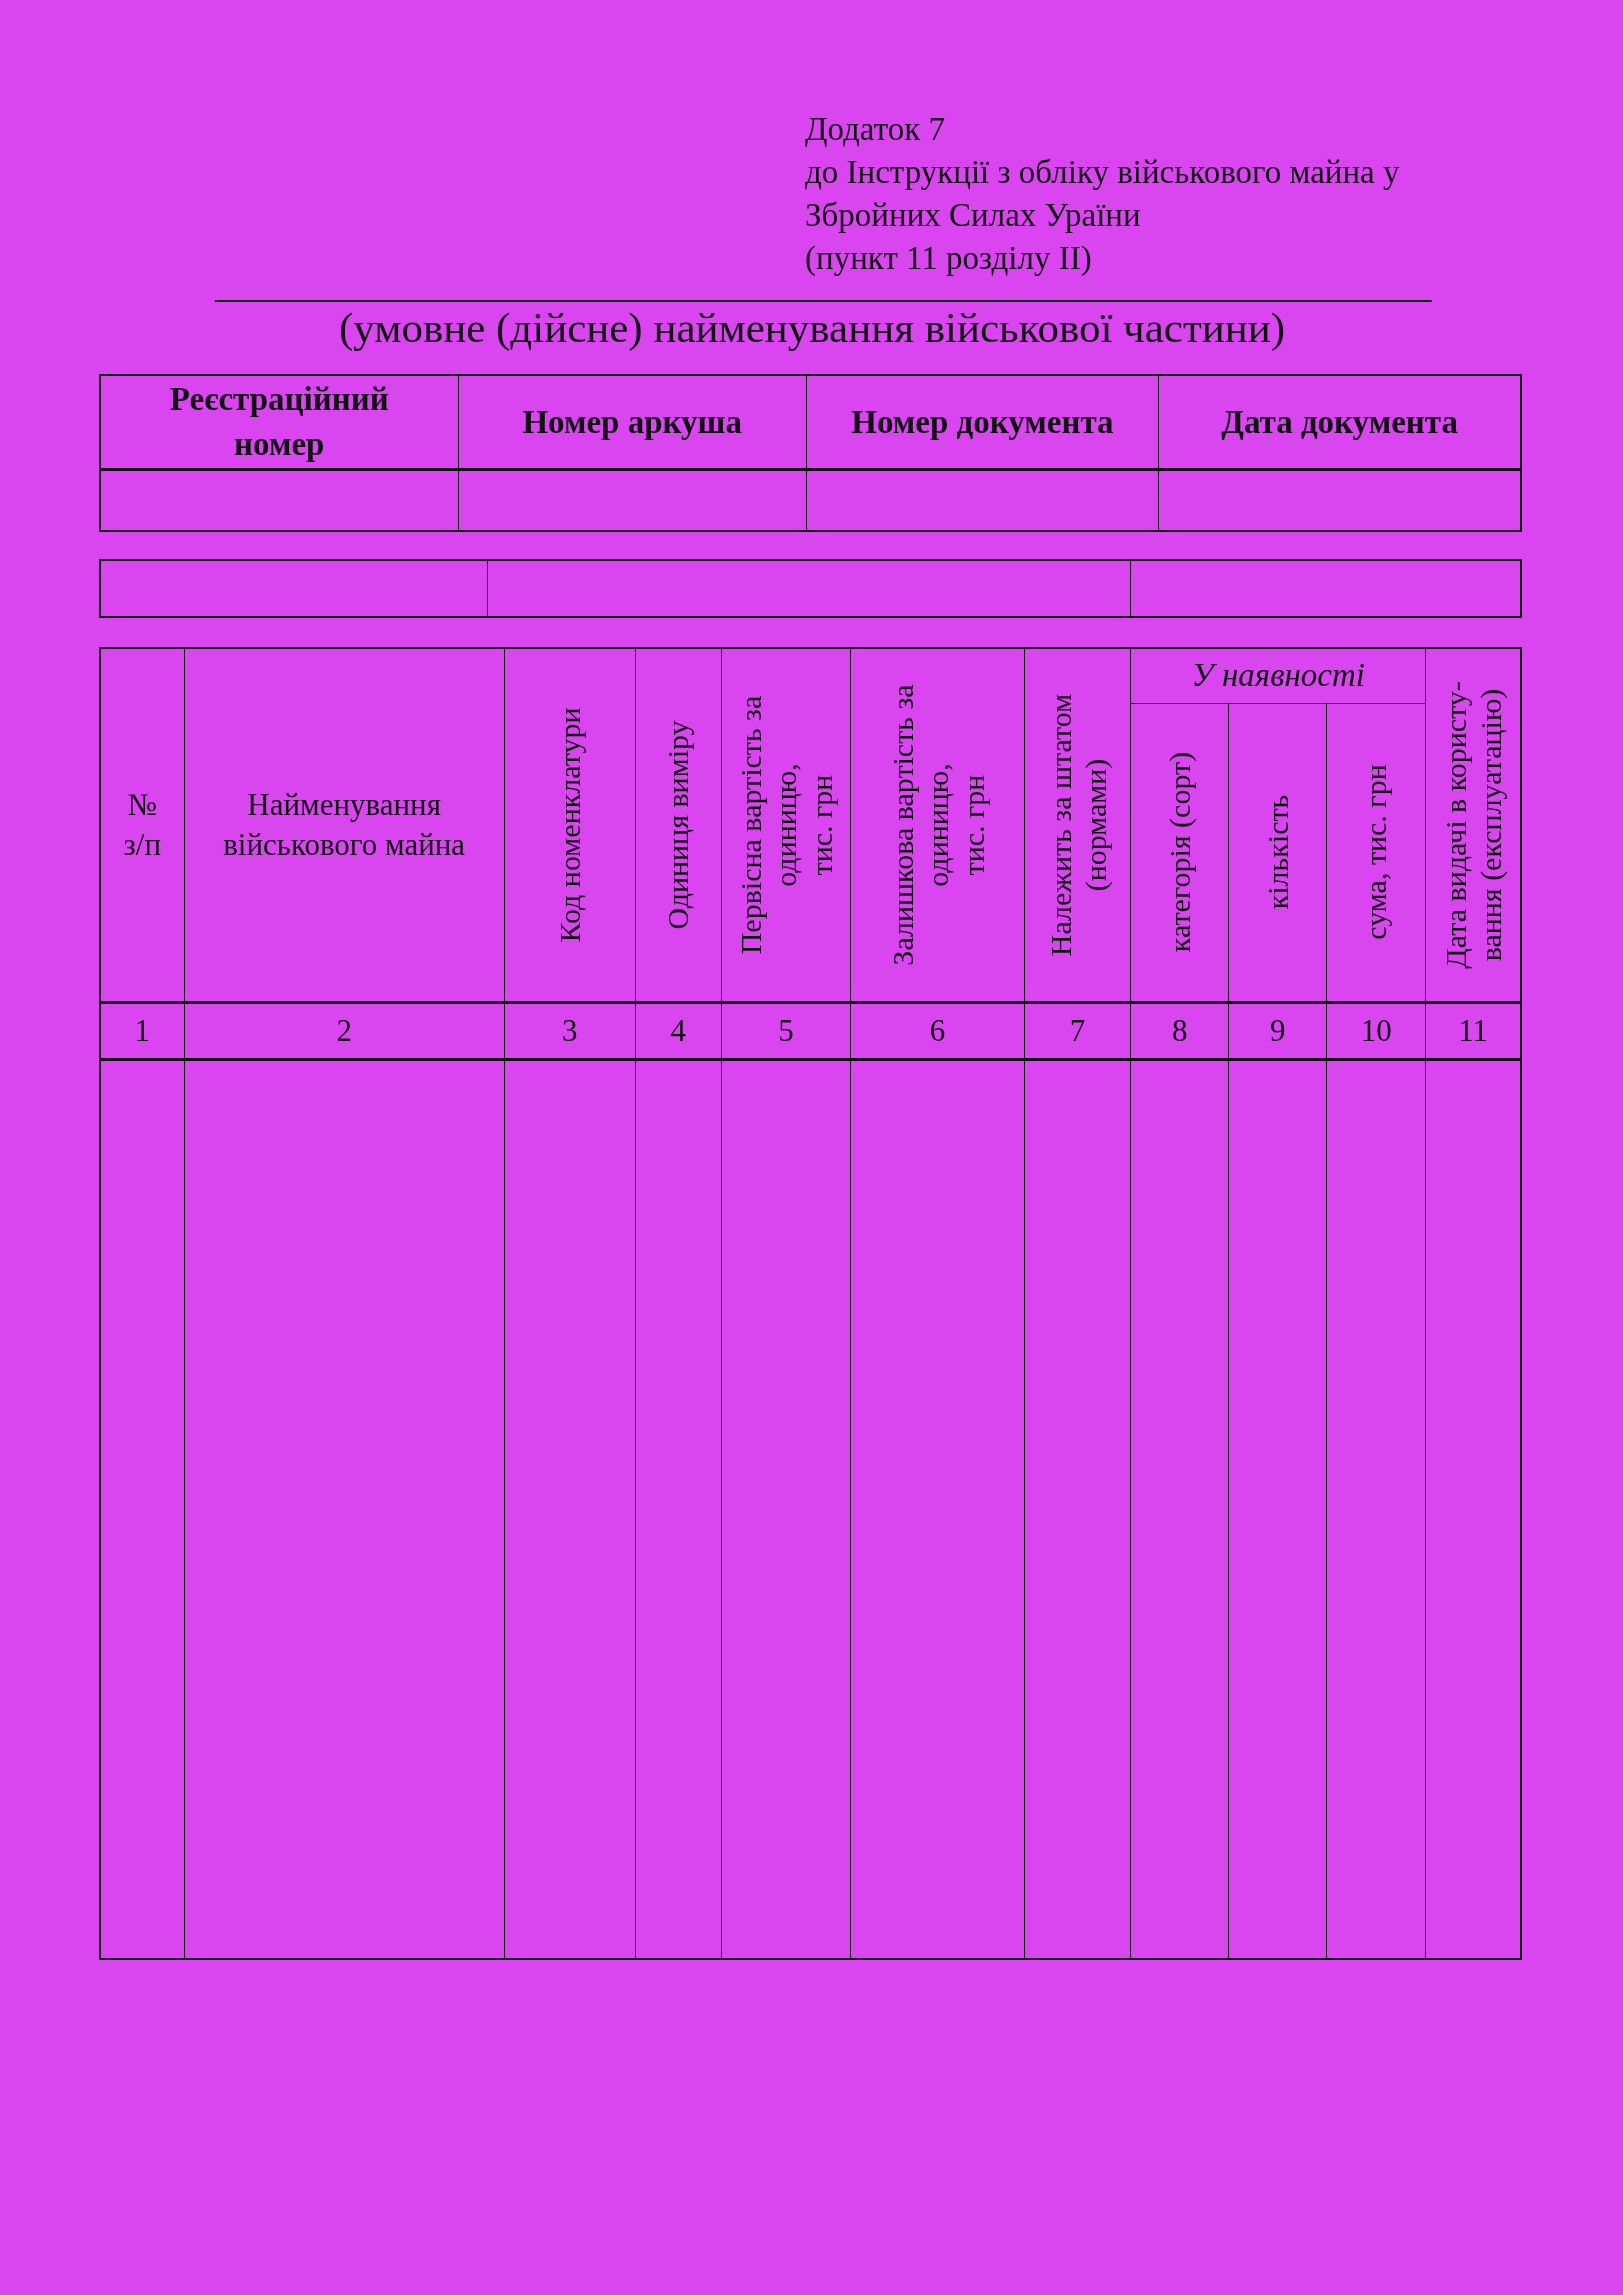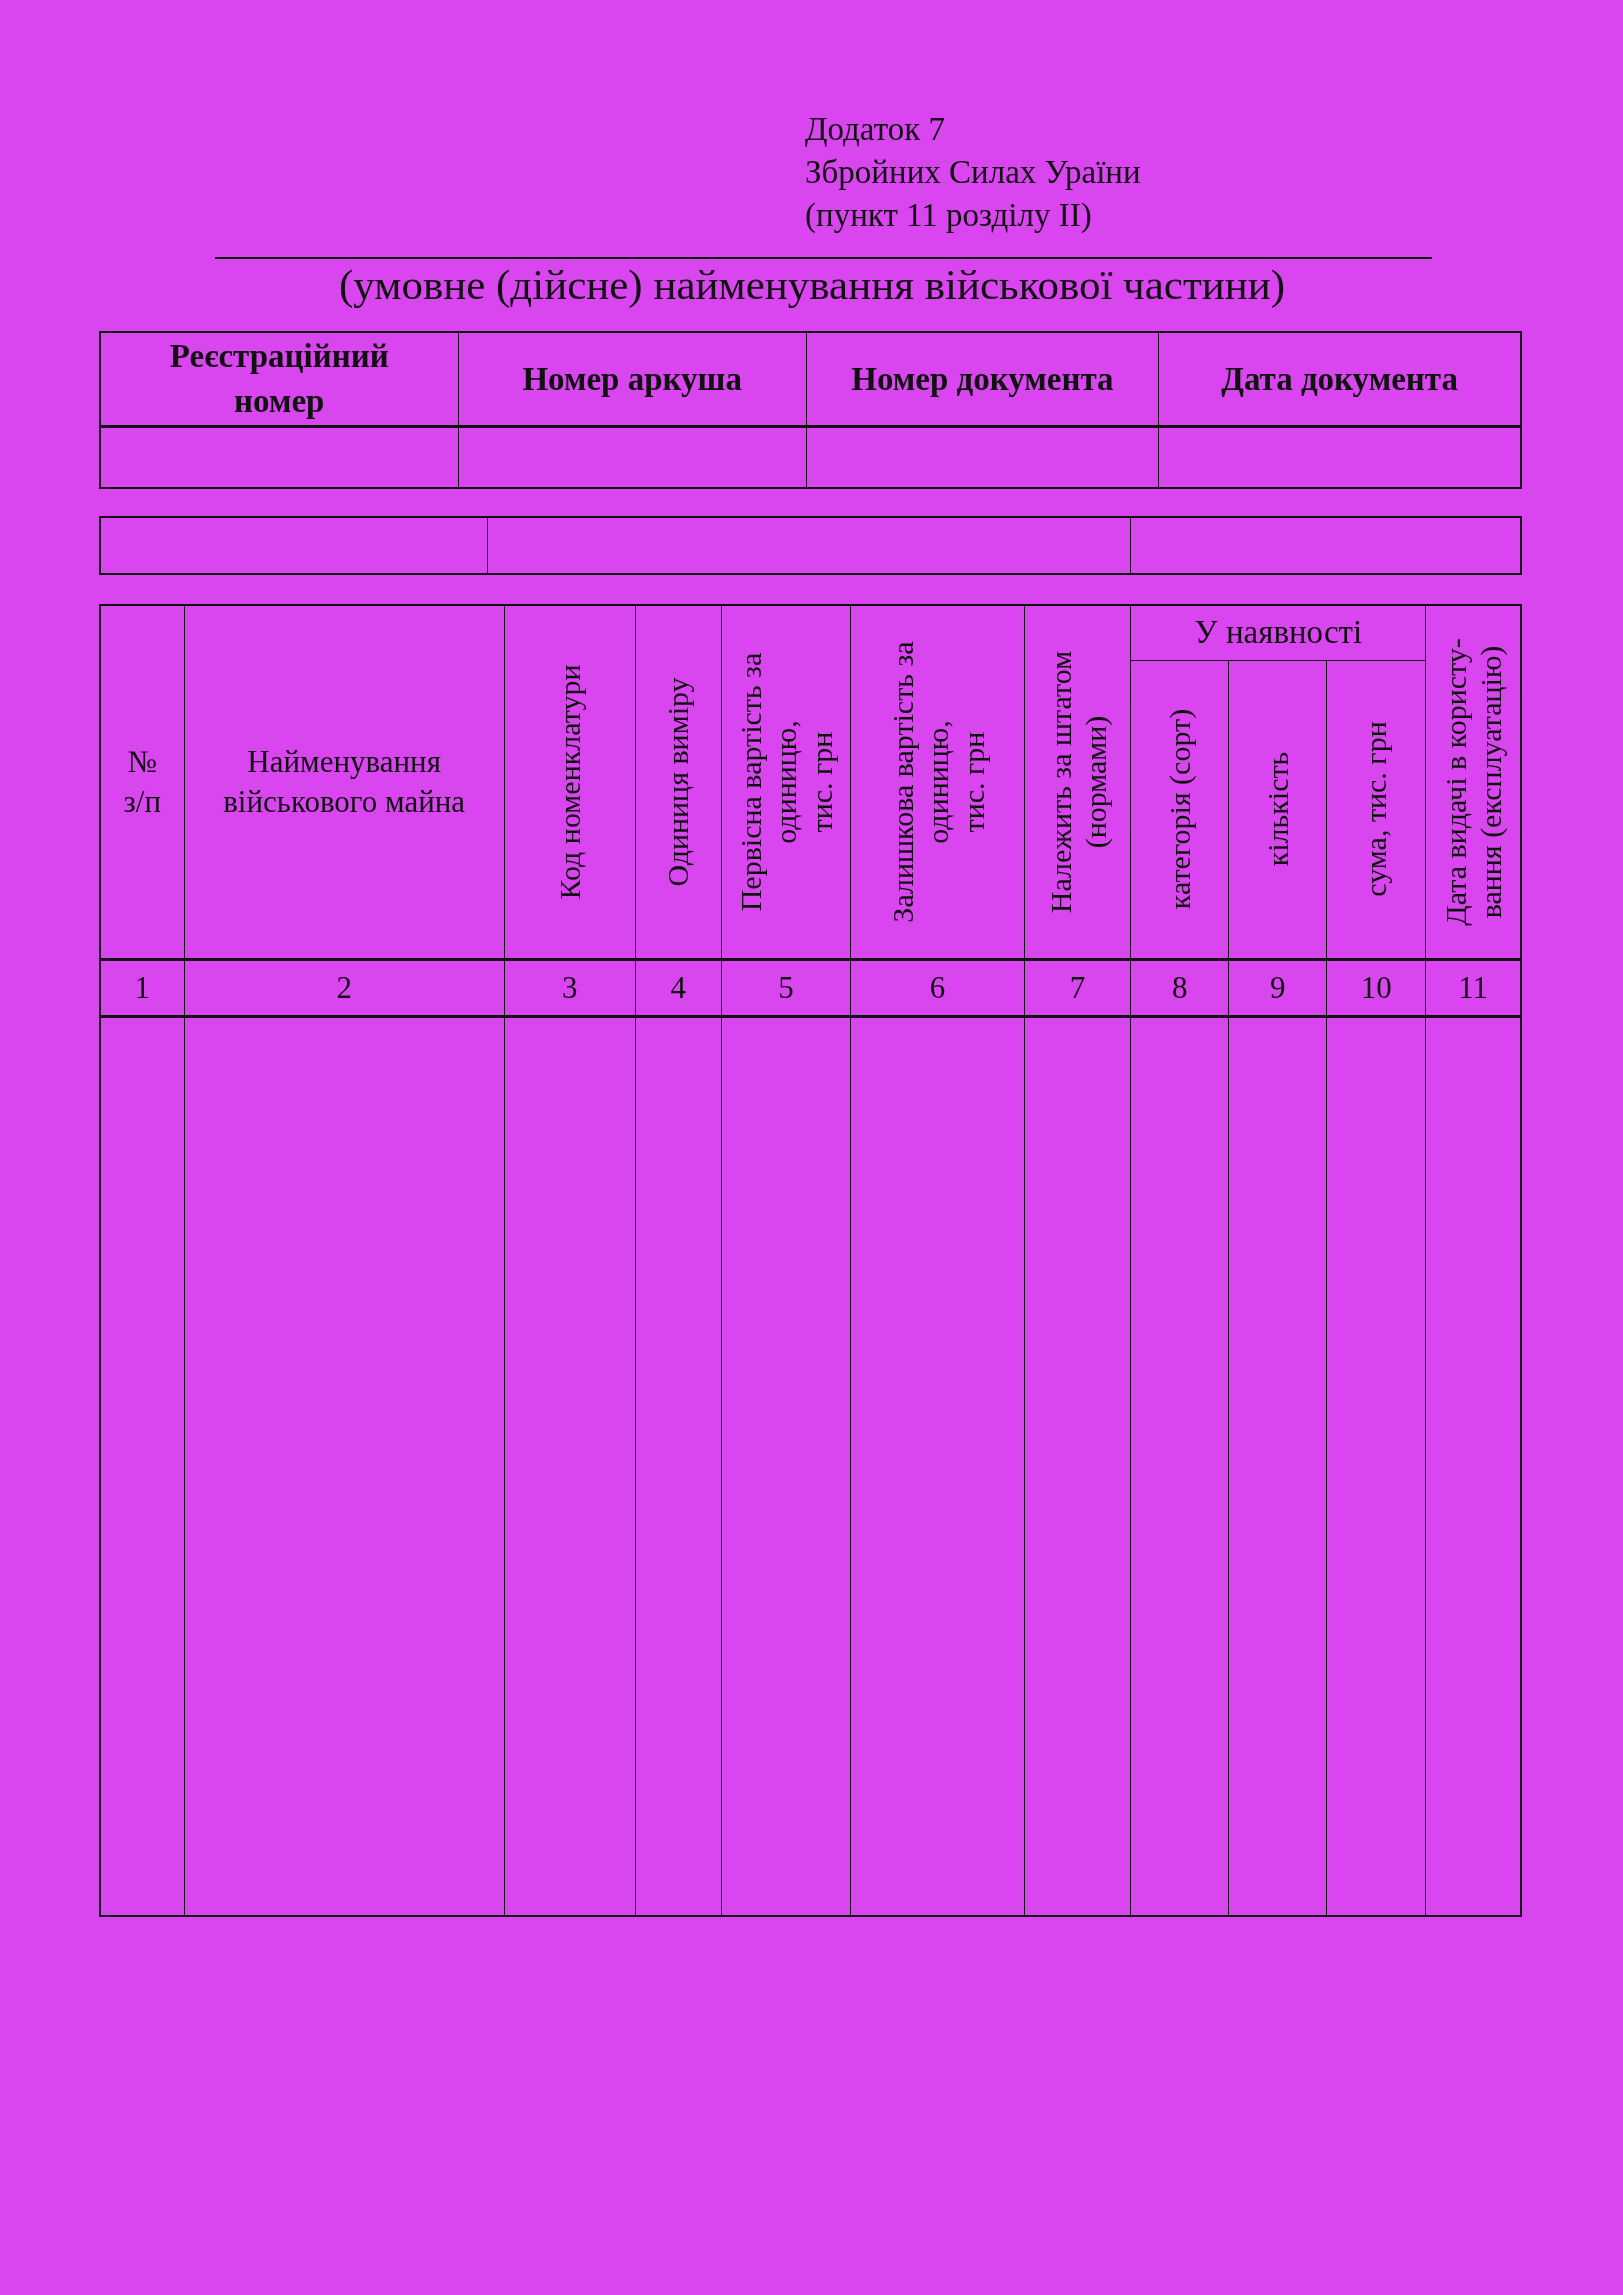--- a/index.html
+++ b/index.html
@@ -64,32 +64,33 @@
   .t-main .rot-holder{position:relative;padding:0;}
   .rot{
     position:absolute;top:50%;left:50%;
     transform:translate(-50%,-50%) rotate(-90deg);
     font-size:30px;line-height:1.18;text-align:center;
     white-space:pre-line;
   }
   .rot-tall{width:331px;}
   .rot-short{width:275px;}
   .t-main .row-group td{height:55px;}
-  .t-main .group-hdr{border-bottom:1.8px solid #111;font-size:33px;}
+  .t-main .group-hdr{border-bottom:1.8px solid #111;font-size:33px;font-style:italic;}
   .t-main .row-rot td{height:299px;}
   .t-main .row-num td{height:57px;border-top:3.7px solid #111;border-bottom:3.7px solid #111;font-size:31px;}
   .t-main .row-body td{height:900px;}
 </style>
 </head>
 <body>
 
 <div class="page">
 
   <div class="appendix">
     <div>Додаток 7</div>
+    <div>до Інструкції з обліку військового майна у</div>
     <div>Збройних Силах Ураїни</div>
     <div>(пункт 11 розділу II)</div>
   </div>
 
 
   <div class="fill-line"></div>
   <div class="unit-caption">(умовне (дійсне) найменування військової частини)</div>
 
   <table class="t-small">
     <colgroup>

